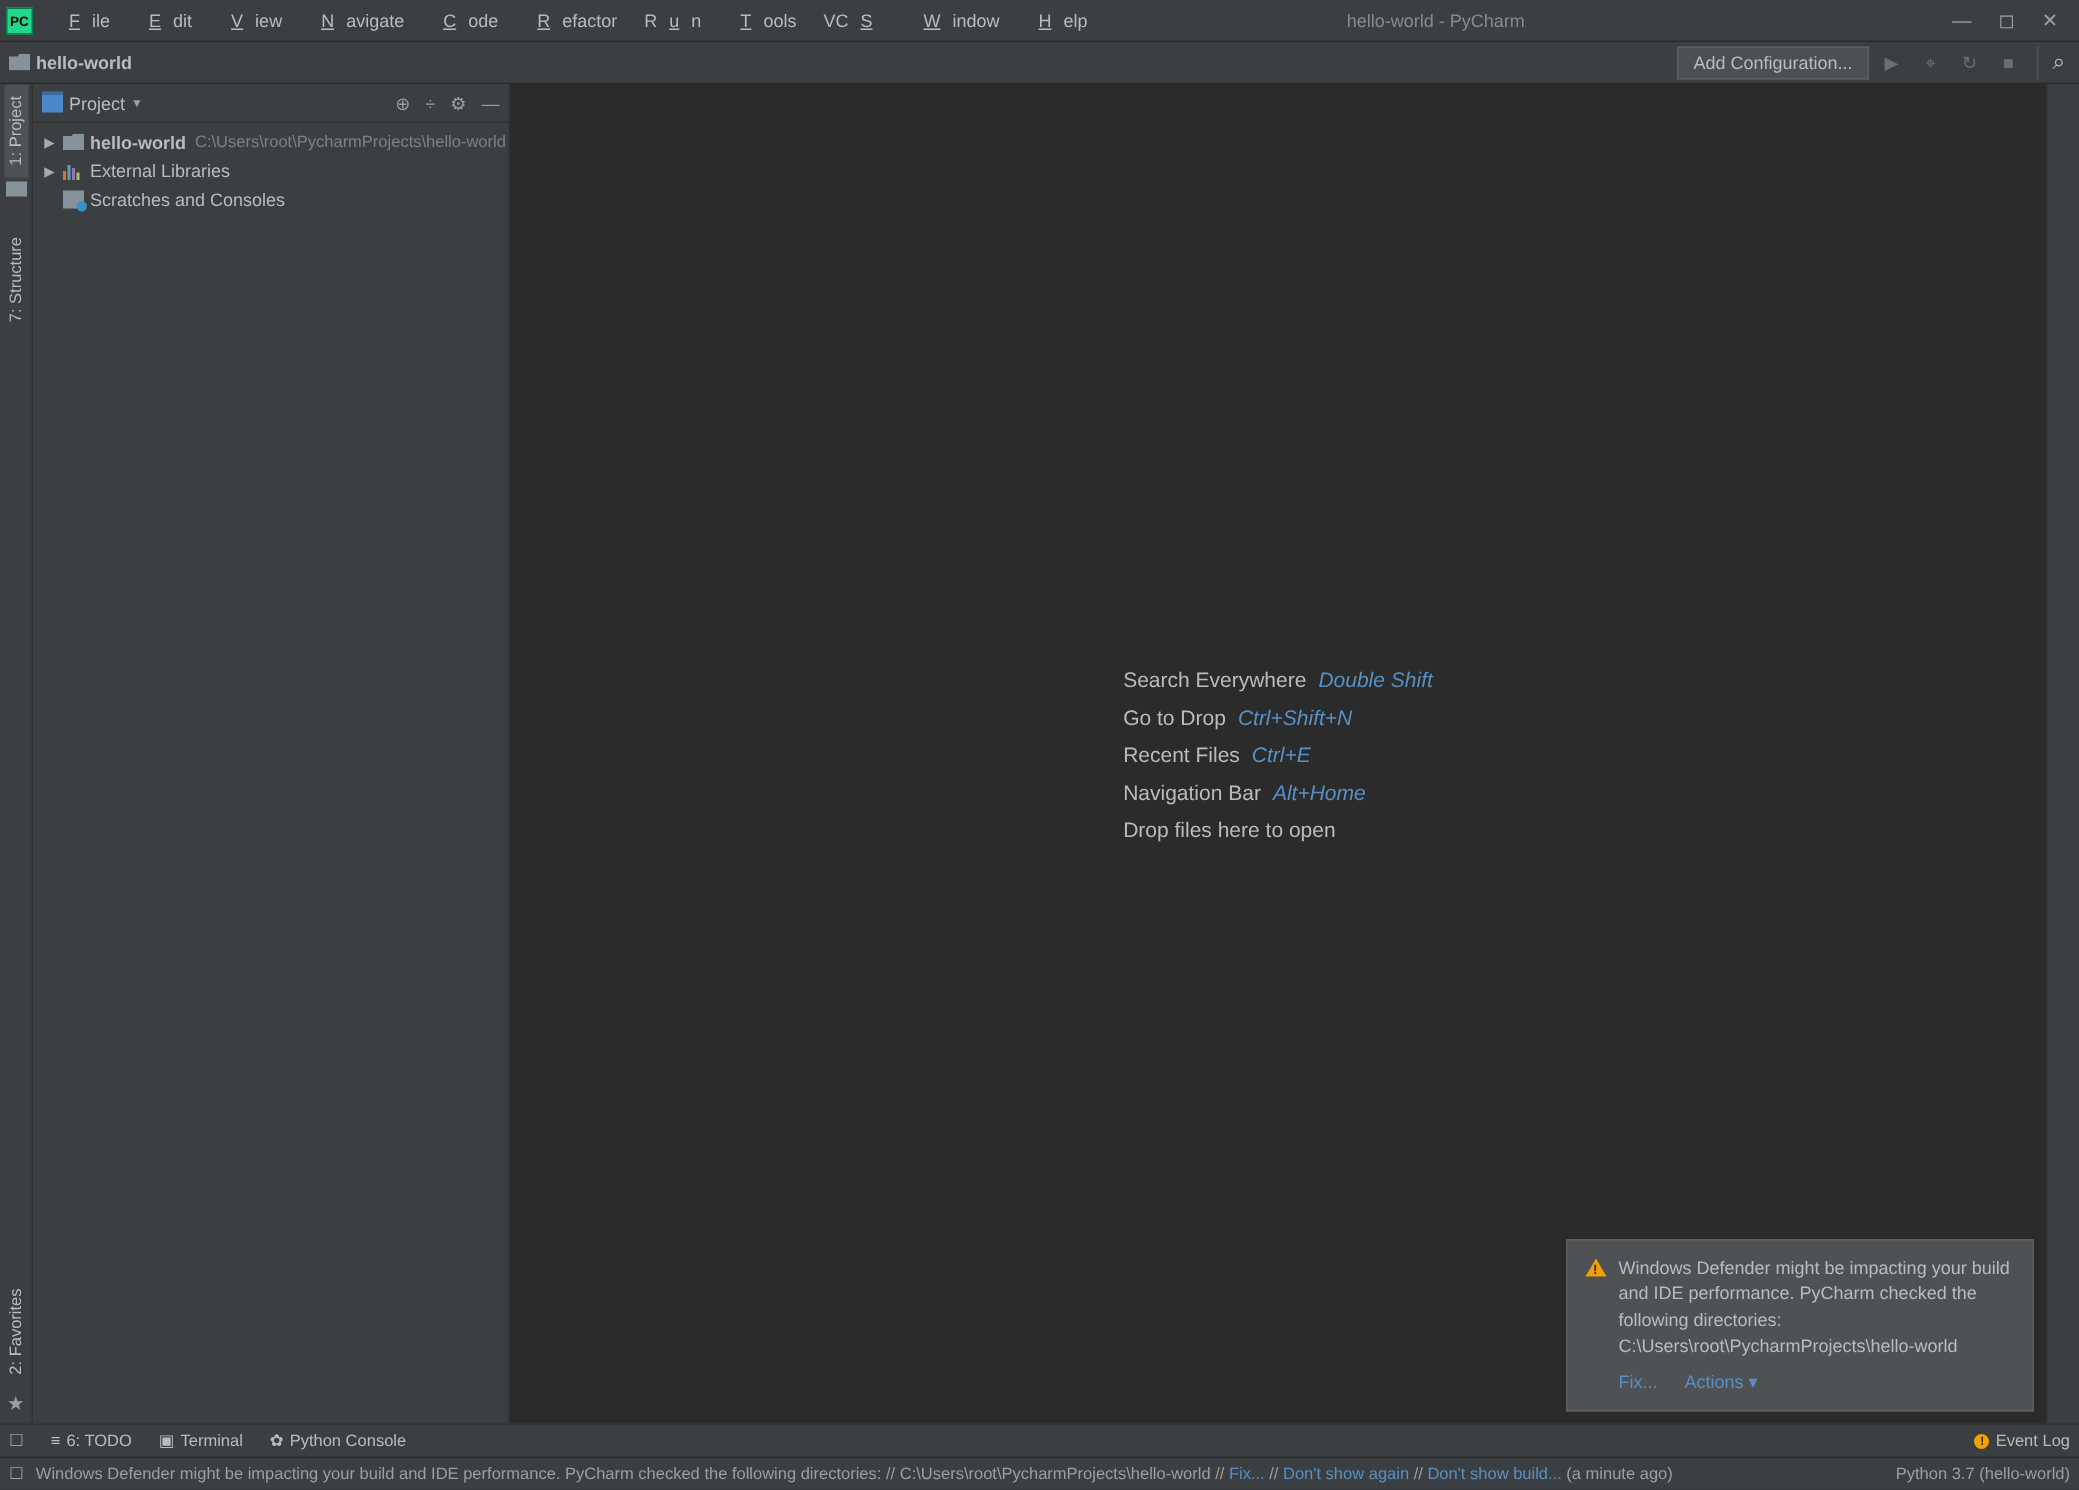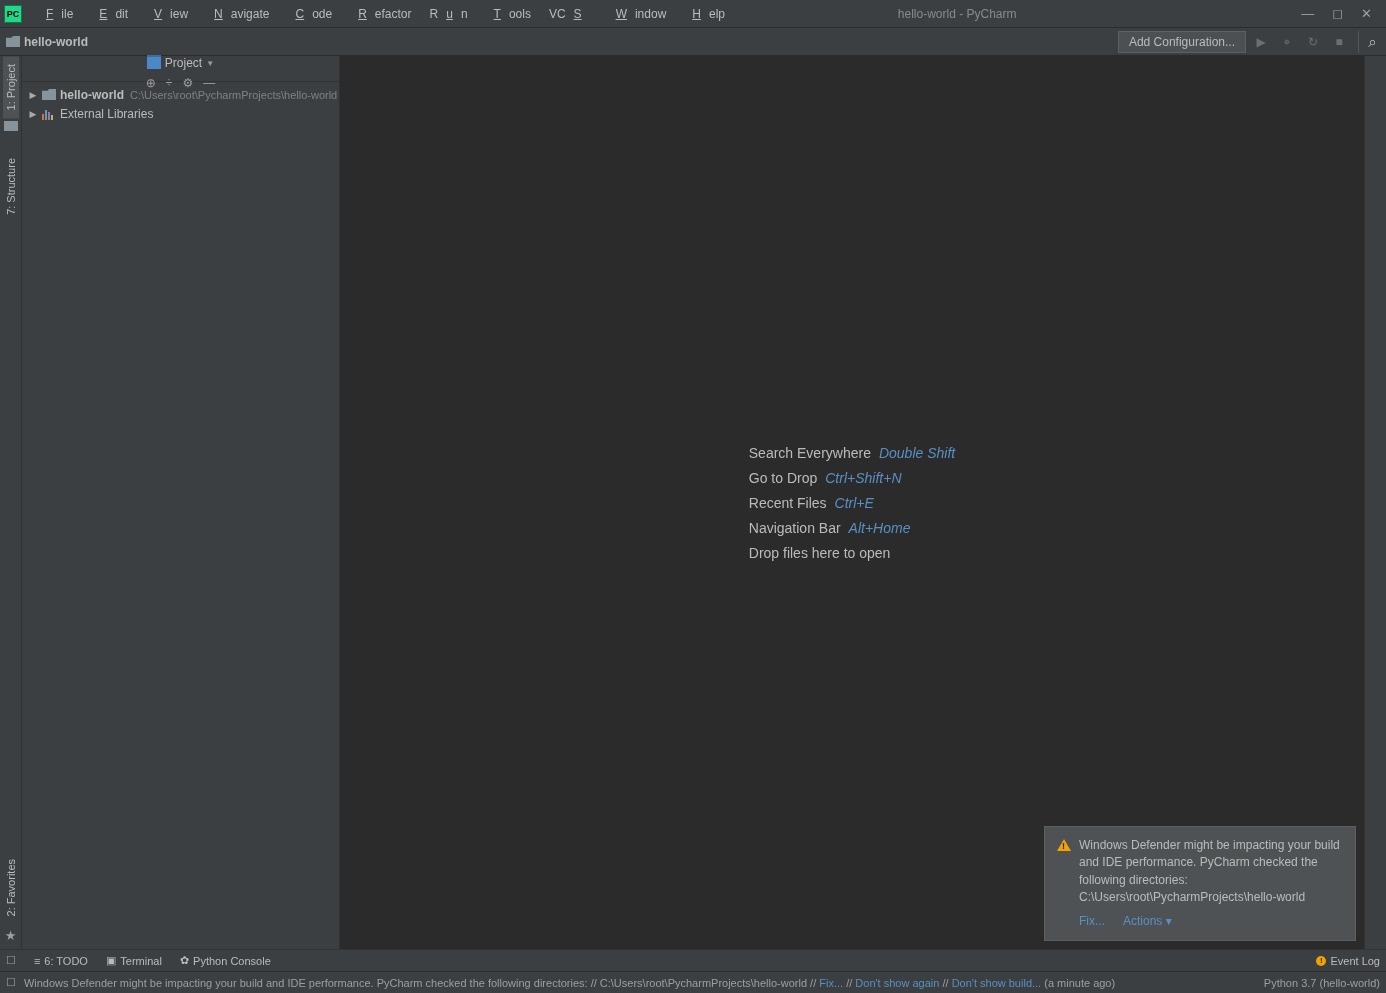--- a/index.html
+++ b/index.html
@@ -18,21 +18,21 @@
 .tb-right { display:flex; align-items:center; gap:4px;justify-content:space-between; }
 .tb-btn { padding:3px 10px; border:1px solid #5e6060; background:#4c5052; color:#bbbbbb; cursor:pointer; font-size:12px; }
 .tb-icon { width:22px; height:22px; display:flex; align-items:center; justify-content:center; color:#6e6e6e; cursor:pointer; }
 .tb-icon.sep { border-left:1px solid #555; padding-left:6px; margin-left:4px; }
 .main-row { flex:1; display:flex; min-height:0; }
 .left-strip { width:22px; background:#3c3f41; border-right:1px solid #323232; display:flex; flex-direction:column; align-items:center; }
 .vtab { writing-mode:vertical-rl; transform:rotate(180deg); font-size:11px; padding:8px 2px; cursor:pointer; display:flex; align-items:center; gap:4px; }
 .vtab.active { background:#4e5254; }
 .left-bottom { margin-top:auto; padding-bottom:6px; }
 .project-panel { width:318px; background:#3c3f41; border-right:1px solid #323232; display:flex; flex-direction:column; }
-.panel-header { height:26px; display:flex; align-items:center; padding:0 6px; border-bottom:1px solid #323232; background:#3c3f41; gap:6px;flex-direction:column; }
+.panel-header { height:26px; display:flex; align-items:center; padding:0 6px; border-bottom:1px solid #323232; background:#3c3f41; gap:6px; }
 .panel-header .title { display:flex; align-items:center; gap:4px; flex:1; }
 .panel-header .arrow { font-size:8px; color:#9e9e9e; }
 .panel-icons { display:flex; gap:10px; }
 .panel-icons span { cursor:pointer; color:#9e9e9e; font-size:12px; }
 .tree { padding:3px 0; }
 .tree-row { display:flex; align-items:center; height:19px; padding-left:6px; gap:4px; cursor:pointer; font-size:12px; }
 .tree-arrow { width:10px; text-align:center; font-size:9px; color:#a9a9a9; }
 .tree-row .path { color:#808080; font-size:11px; margin-left:2px; white-space:nowrap; overflow:hidden; }
 .lib-icon { width:14px; height:12px; display:inline-flex; align-items:flex-end; gap:1px; }
 .lib-icon i { width:2px; background:#cc7832; }
@@ -140,20 +140,24 @@
       <div class="tree-row">
         <span class="tree-arrow">▶</span>
         <span class="lib-icon">
             <i></i>
             <i></i>
             <i></i>
             <i></i>
           </span>
         <span>External Libraries</span>
       </div>
+      <div class="tree-row" style="padding-left:20px">
+        <span class="scratch-icon"></span>
+        <span>Scratches and Consoles</span>
+      </div>
     </div>
   </div>
 
   <div class="editor">
     <div class="hints">
       <div class="hint-row">
           <span class="hint-label">Search Everywhere</span>
           <span class="hint-key">Double Shift</span>
         </div>
       <div class="hint-row">

